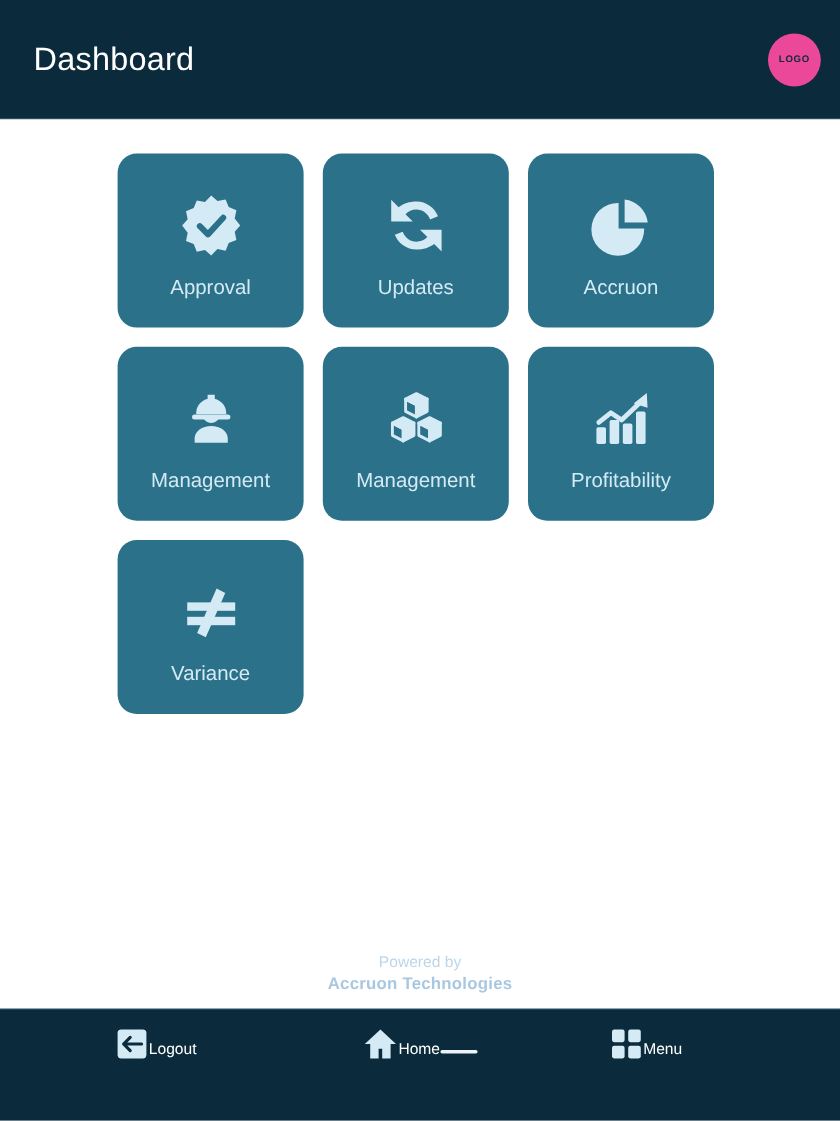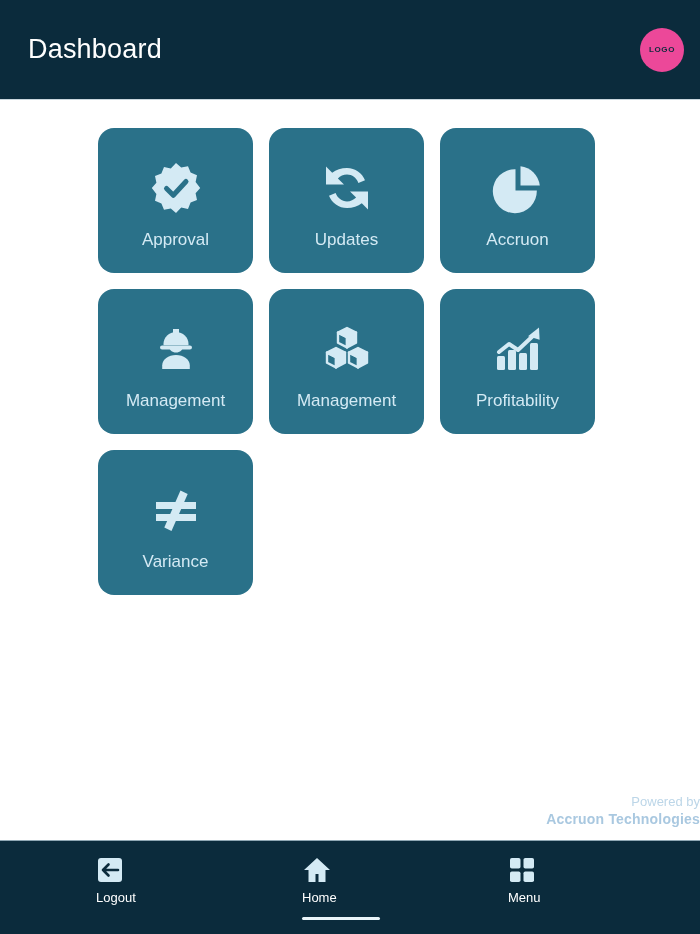--- a/index.html
+++ b/index.html
@@ -101,21 +101,21 @@
     line-height: 1;
     text-align: center;
   }
 
   
   .brand {
     position: absolute;
     left: 0;
     right: 0;
     bottom: 12px;
-    text-align: right;
+    text-align: center;
     line-height: 1.25;
   }
 
   .brand-powered {
     color: #bcd6e8;
     font-size: 13px;
     font-weight: 400;
   }
 
   .brand-name {
@@ -134,22 +134,22 @@
     align-items: flex-start;
     justify-content: center;
     gap: 110px;
     padding-top: 14px;
     flex: 0 0 auto;
   }
 
   .nav-item {
     width: 96px;
     display: flex;
-    flex-direction: column;
-    align-items: flex-start;
+    flex-direction: row;
+    align-items: center;
     cursor: pointer;
     position: relative;
   }
 
   .nav-icon {
     height: 30px;
     display: flex;
     align-items: center;
     justify-content: center;
   }

